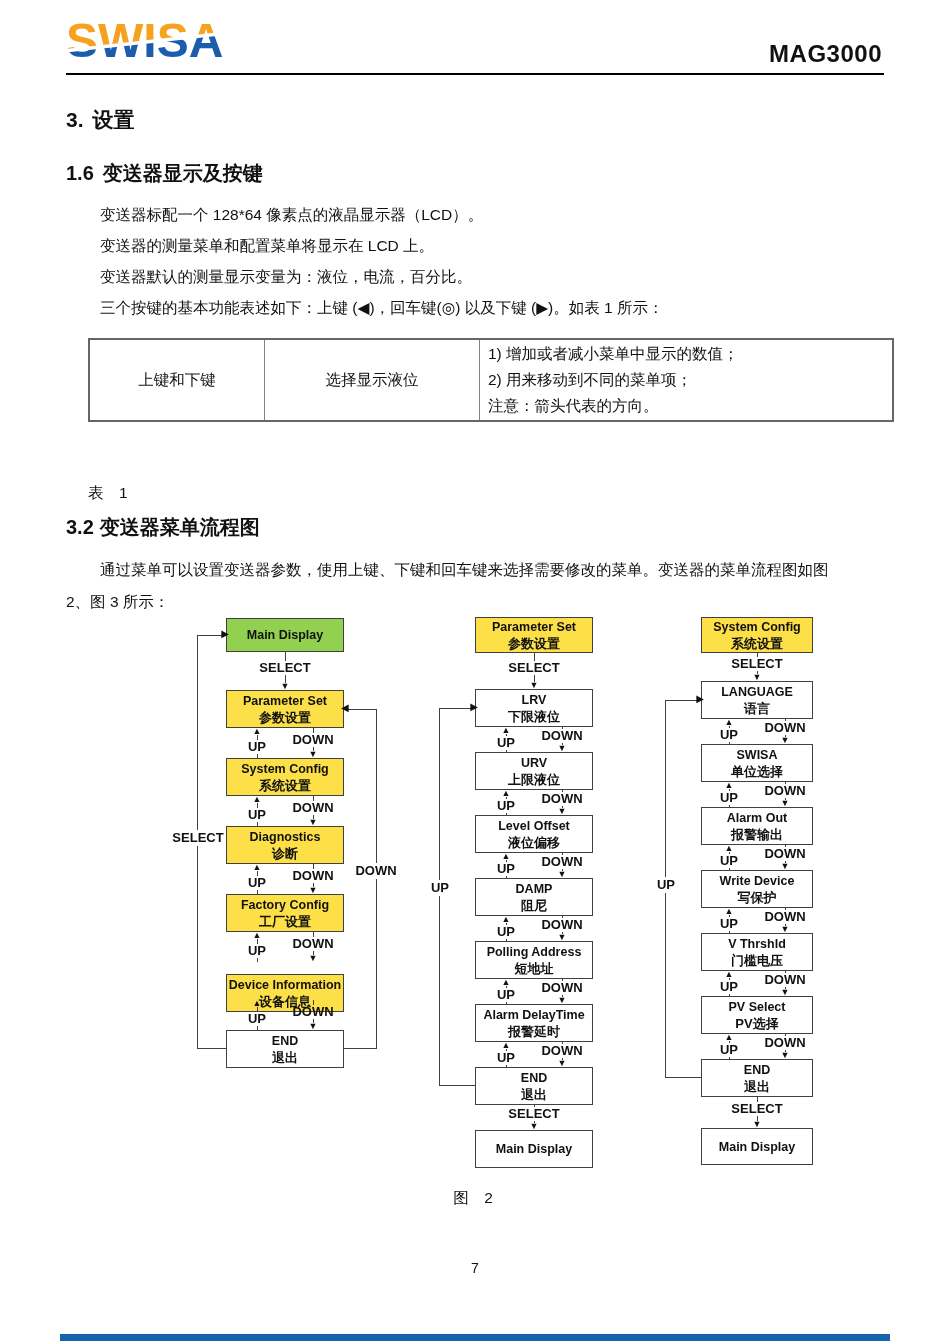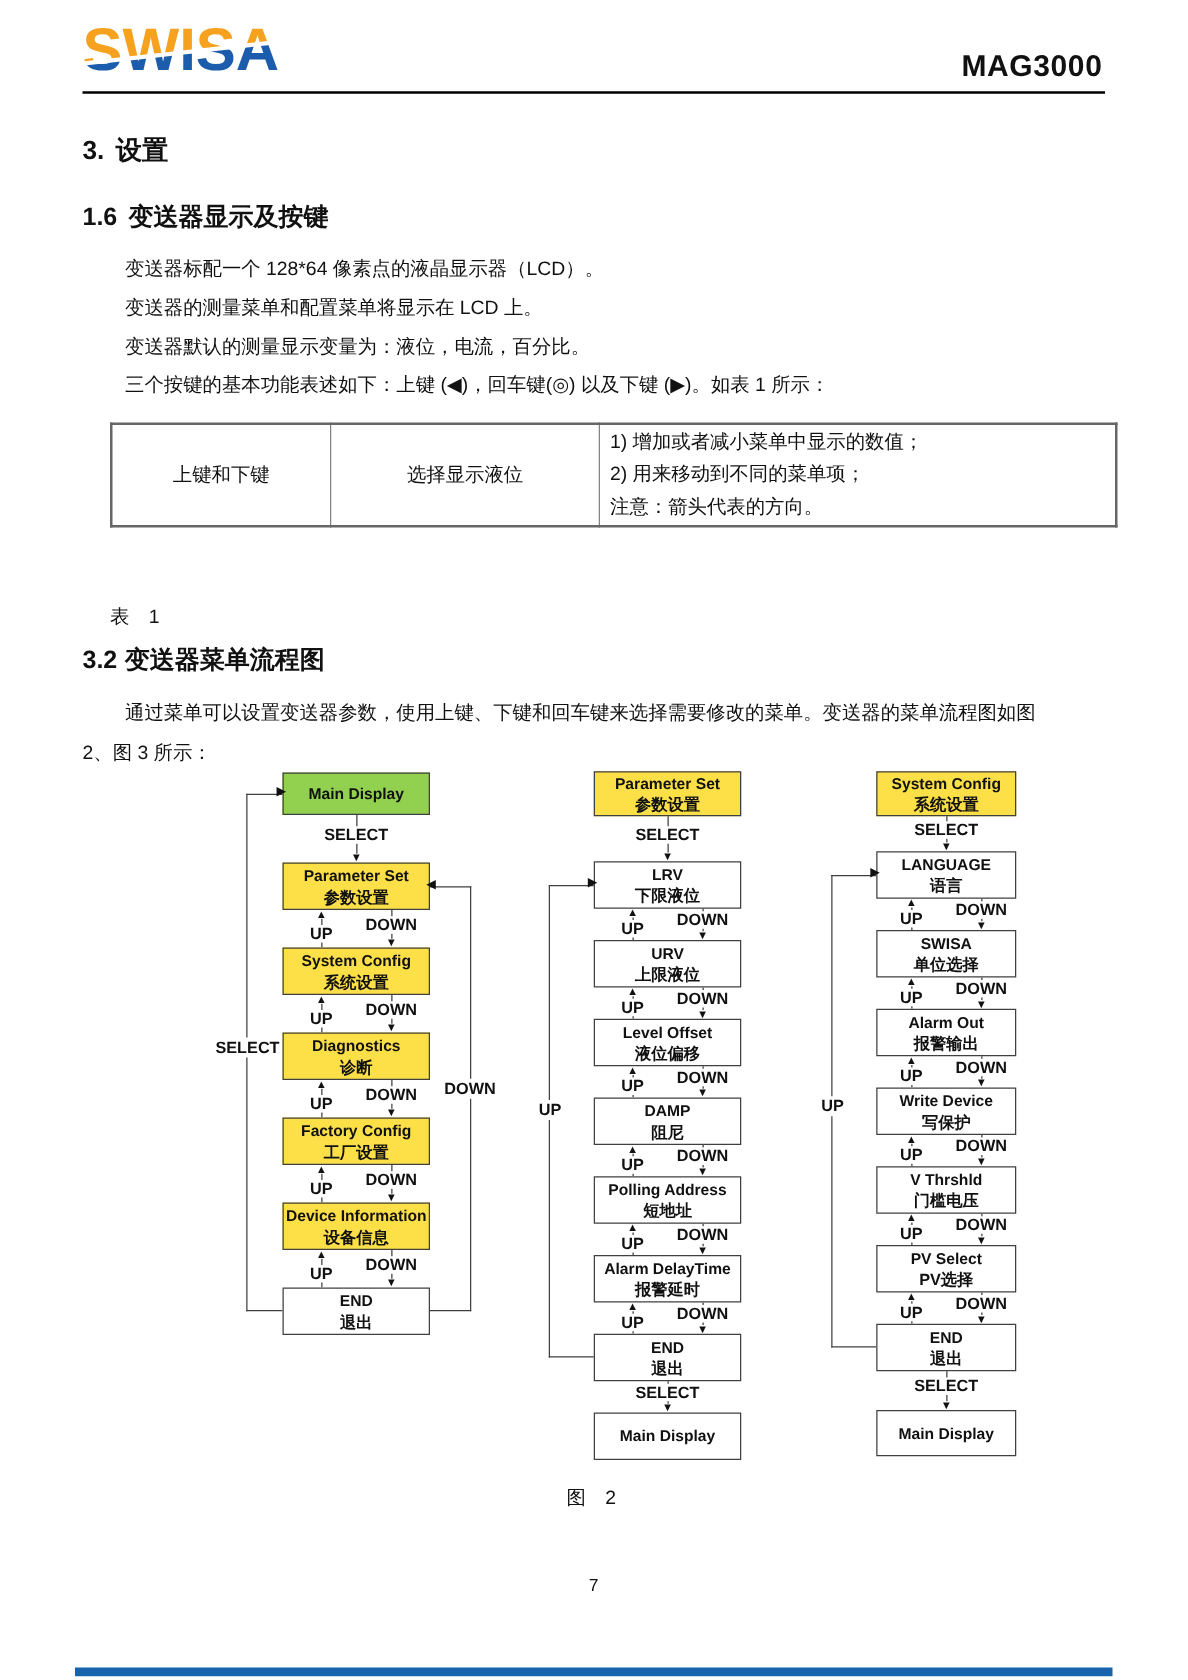--- a/index.html
+++ b/index.html
@@ -170,21 +170,21 @@
       <span class="seg"></span>
       <span class="flbl">UP</span>
       <span class="seg"></span>
     </div>
     <div class="vconn" style="left: 291px; top: 322px; width: 44px; height: 30px;">
       <span class="seg"></span>
       <span class="flbl">DOWN</span>
       <span class="seg"></span>
       <span class="ar">▼</span>
     </div>
-    <div class="fbox gray" style="left: 226px; top: 352px; width: 118px; height: 38px;">
+    <div class="fbox gray" style="left: 226px; top: 364px; width: 118px; height: 38px;">
       <div class="en">Device Information</div>
       <div class="zh">设备信息</div>
     </div>
     <div class="vconn" style="left: 235px; top: 390px; width: 44px; height: 30px;">
       <span class="ar">▲</span>
       <span class="seg"></span>
       <span class="flbl">UP</span>
       <span class="seg"></span>
     </div>
     <div class="vconn" style="left: 291px; top: 390px; width: 44px; height: 30px;">

